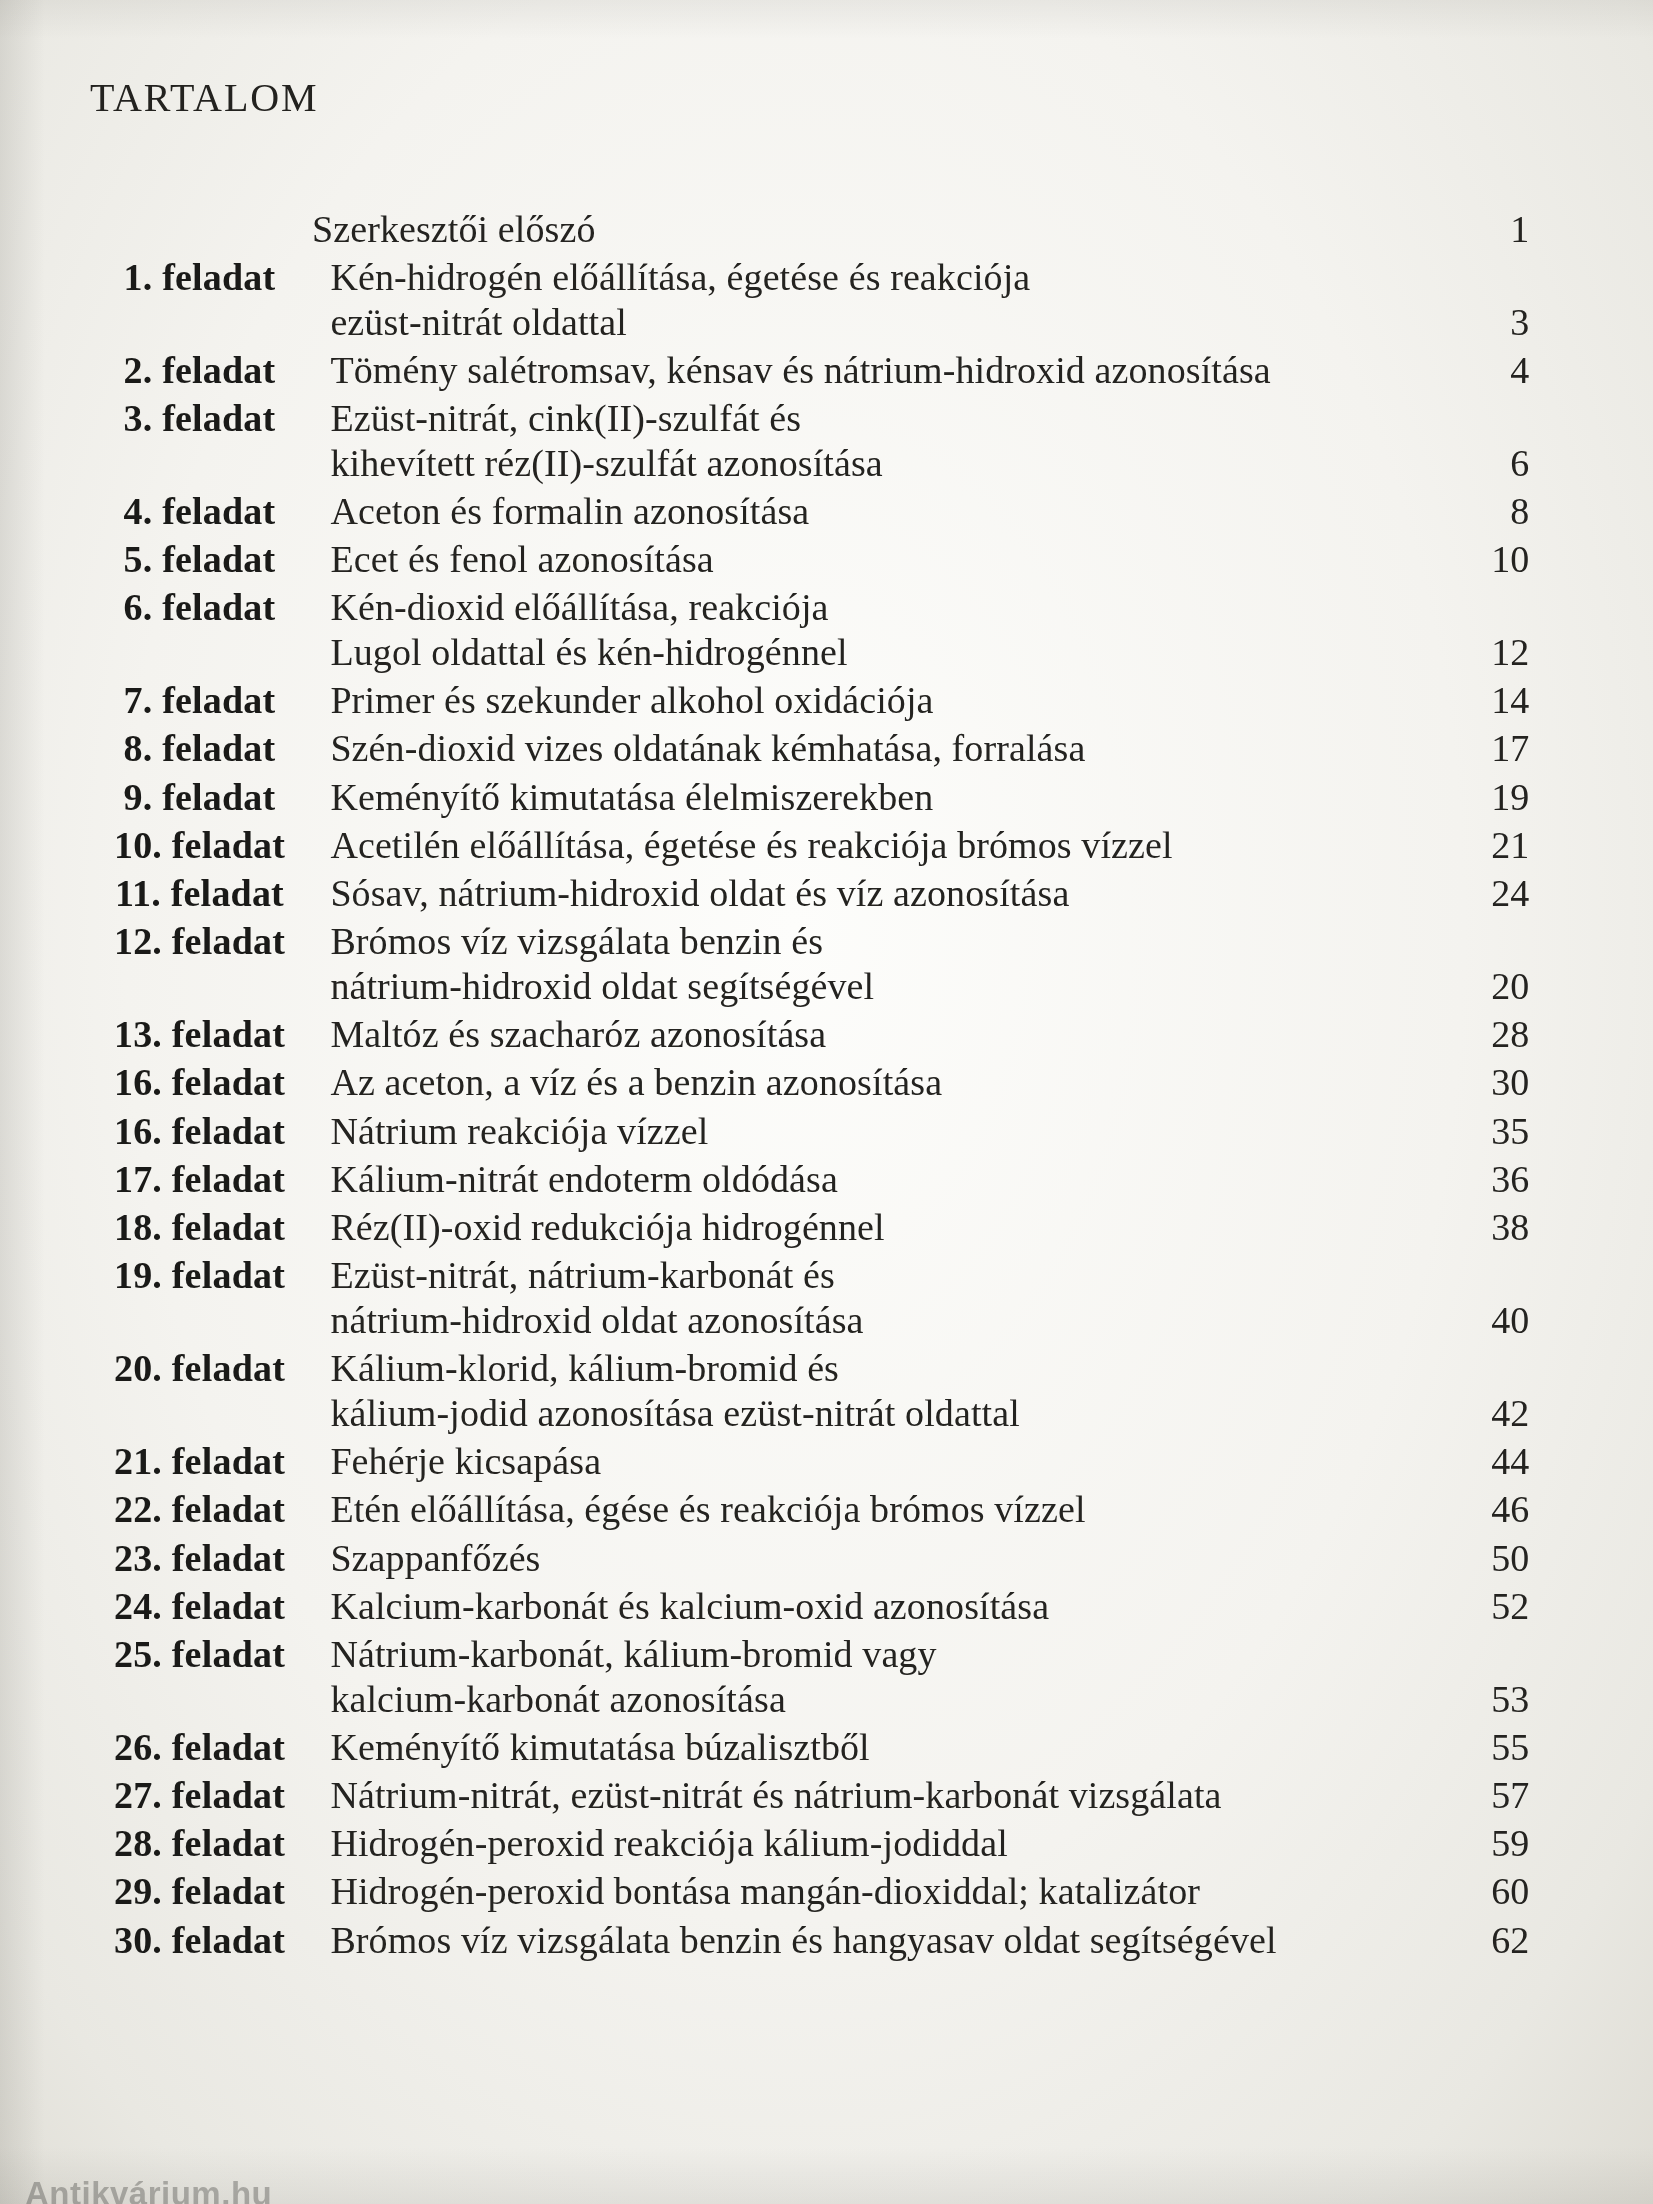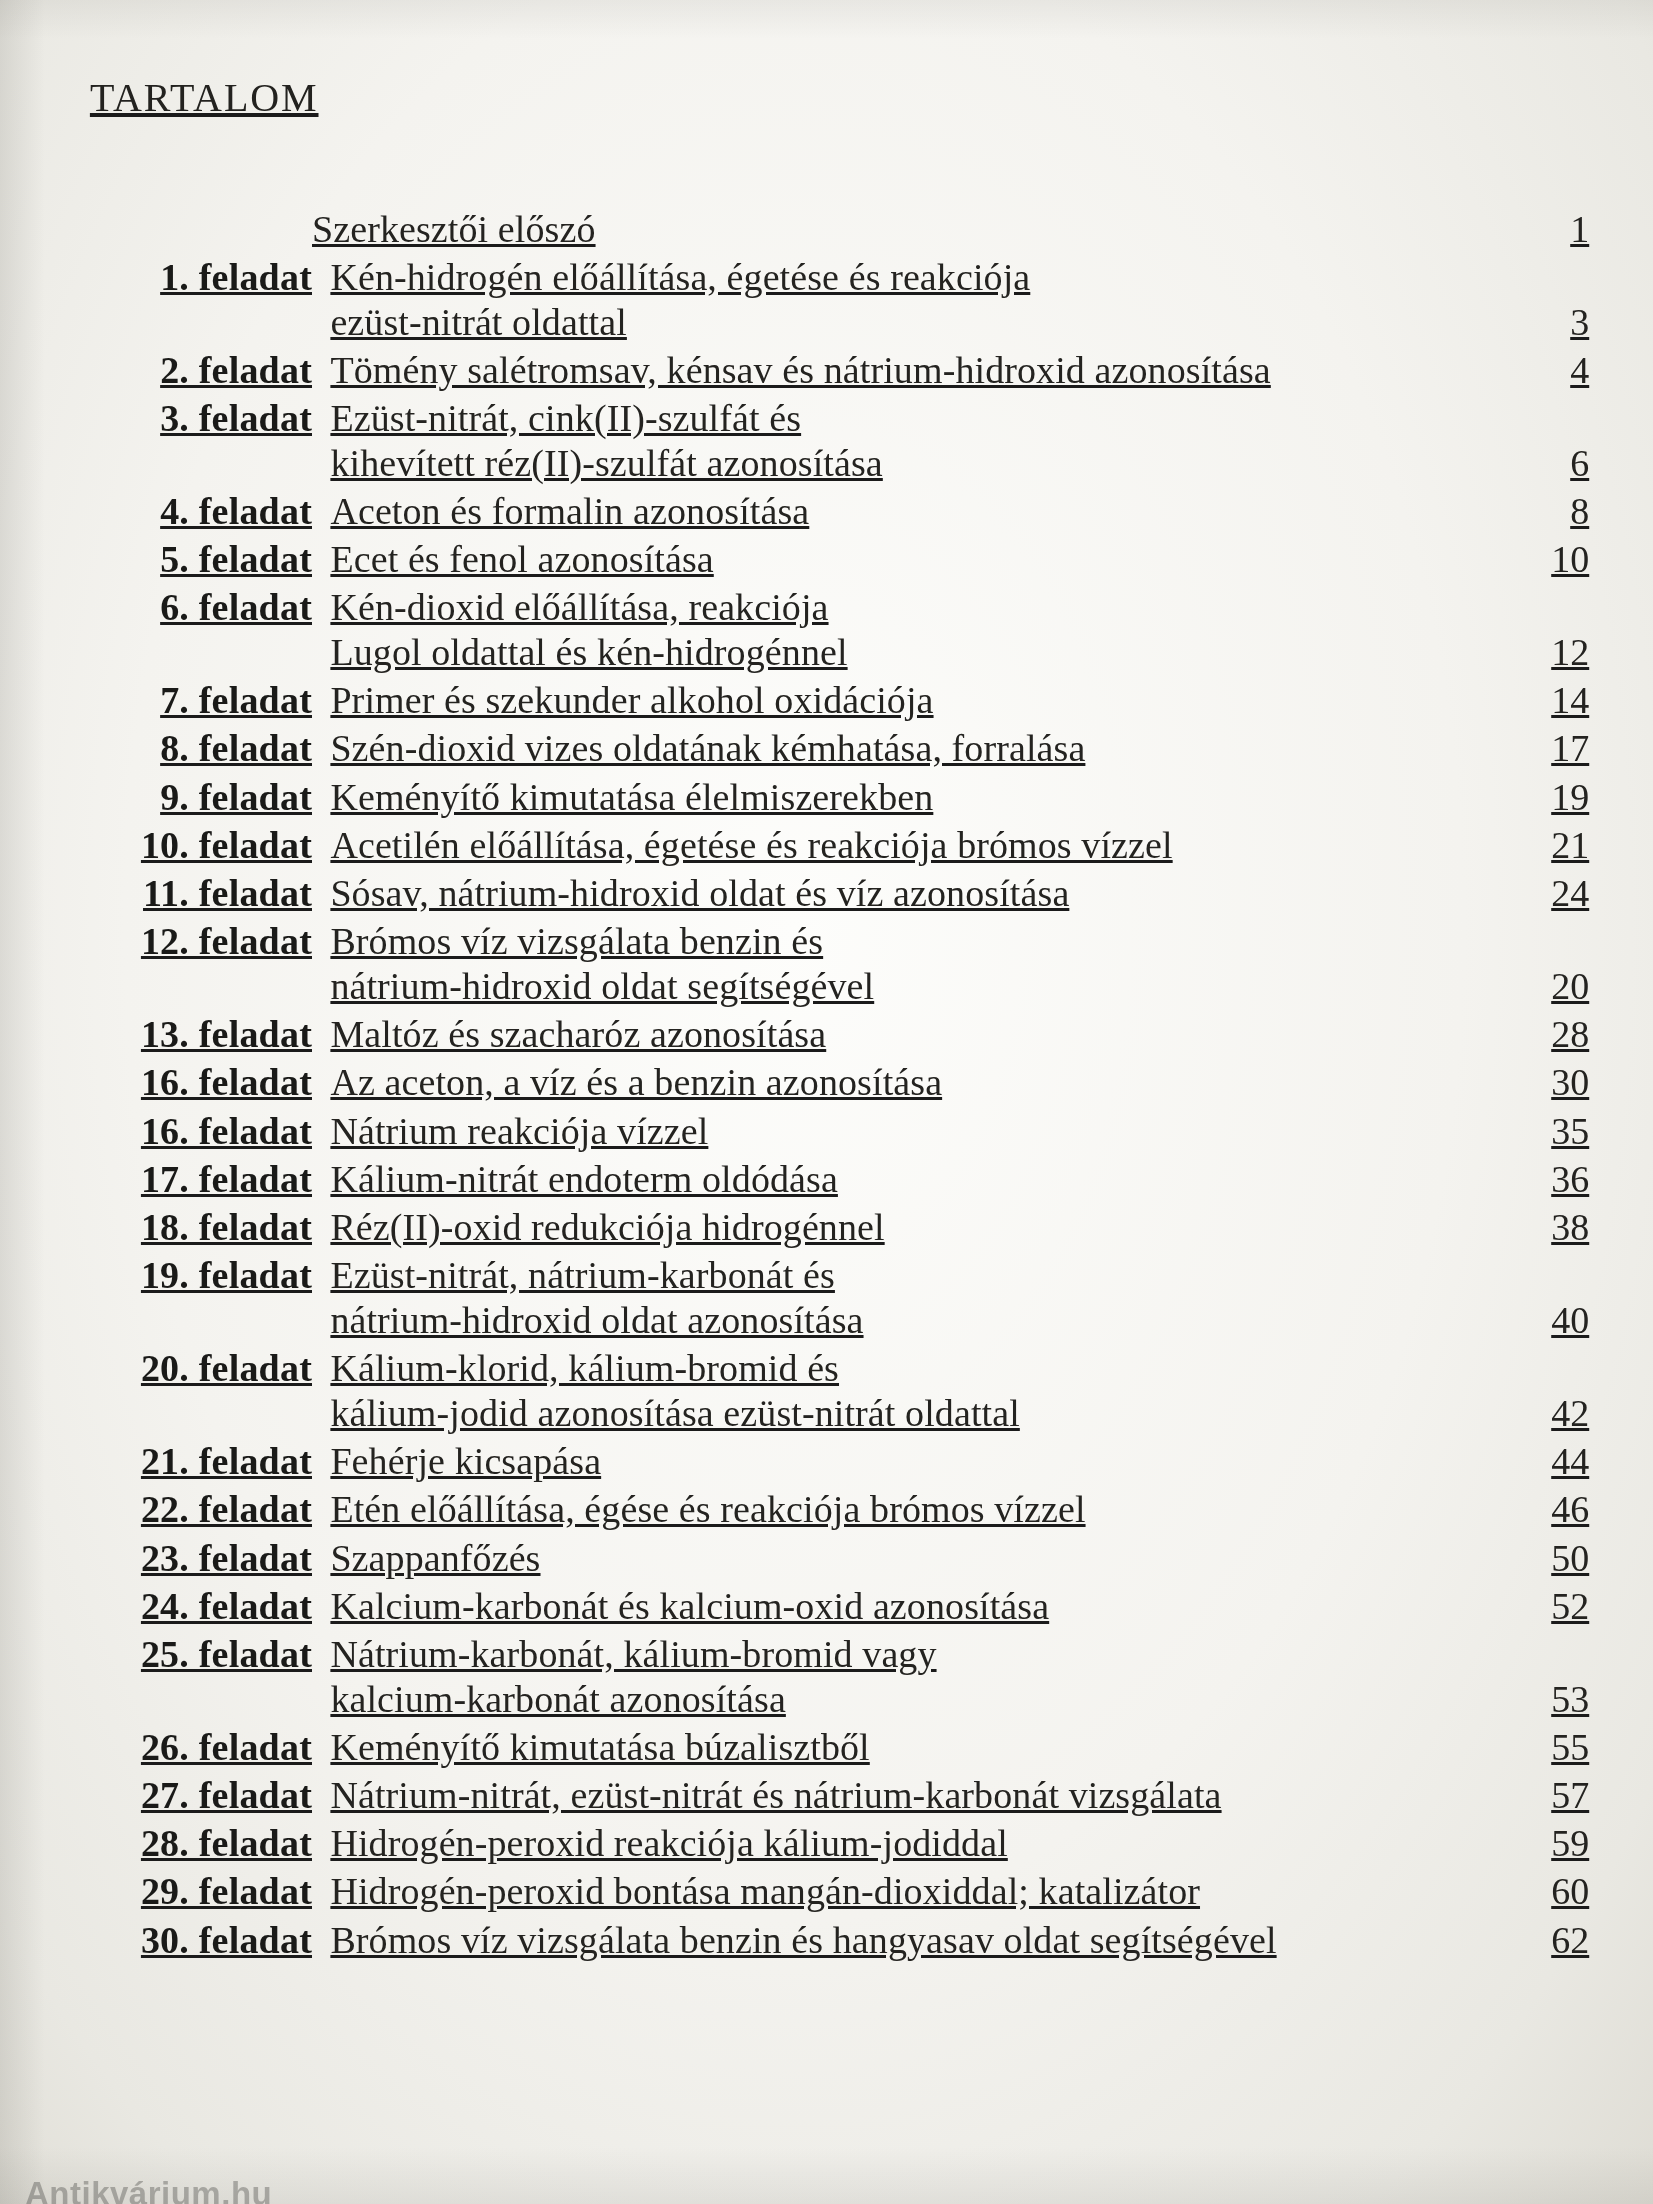--- a/index.html
+++ b/index.html
@@ -28,23 +28,22 @@
     inset: 0;
     pointer-events: none;
     background:
       linear-gradient(90deg, rgba(120,118,110,0.18) 0px, rgba(255,255,255,0) 45px),
       linear-gradient(180deg, rgba(120,118,110,0.10) 0px, rgba(255,255,255,0) 39px),
       linear-gradient(0deg, rgba(120,118,110,0.12) 0px, rgba(255,255,255,0) 58px);
   }
   .content {
     position: absolute;
     left: 0; top: 0; right: 0; bottom: 0;
-    padding: 60px 59px 0 87px;
+    padding: 60px 119px 0 87px;
     box-sizing: border-box;
-    text-decoration: underline;
   }
   
   .doc-title {
     font-family: "Liberation Serif", serif;
     font-size: 40px;
     letter-spacing: 1.9px;
     color: #23221f;
     margin: 13.6px 0 0 2.9px;
     font-weight: 400;
   }
@@ -59,21 +58,21 @@
   }
   table.toc td {
     vertical-align: top;
     padding: 0;
   }
   tr.toc-row td { padding-top: 10.2px; }
   tr.toc-row.cont td { padding-top: 6.8px; }
 
   .col-label {
     width: 225px;
-    text-align: right;
+    text-align: center;
     font-weight: bold;
     white-space: nowrap;
     padding-right: 0px !important;
     color: #1a1a18;
     letter-spacing: 0.2px;
   }
   .col-title {
     padding-left: 18.4px !important;
     color: #242320;
     letter-spacing: 0.1px;

